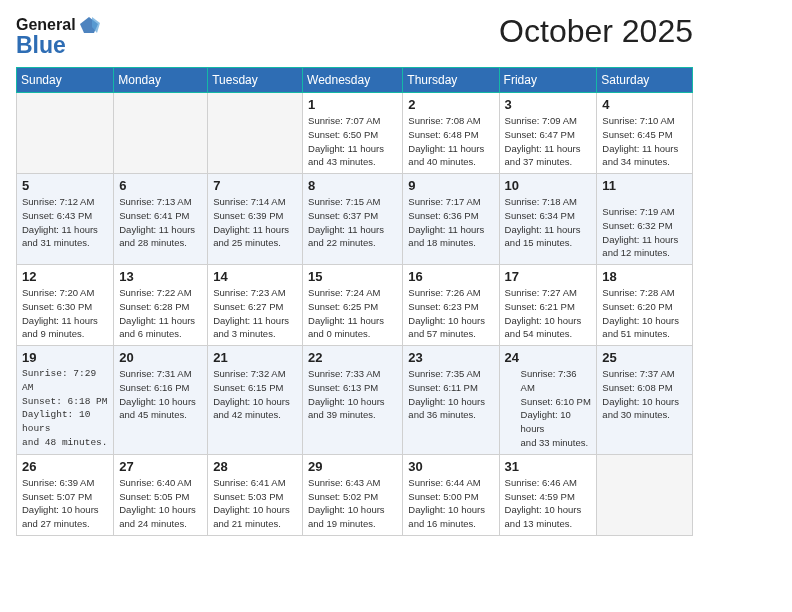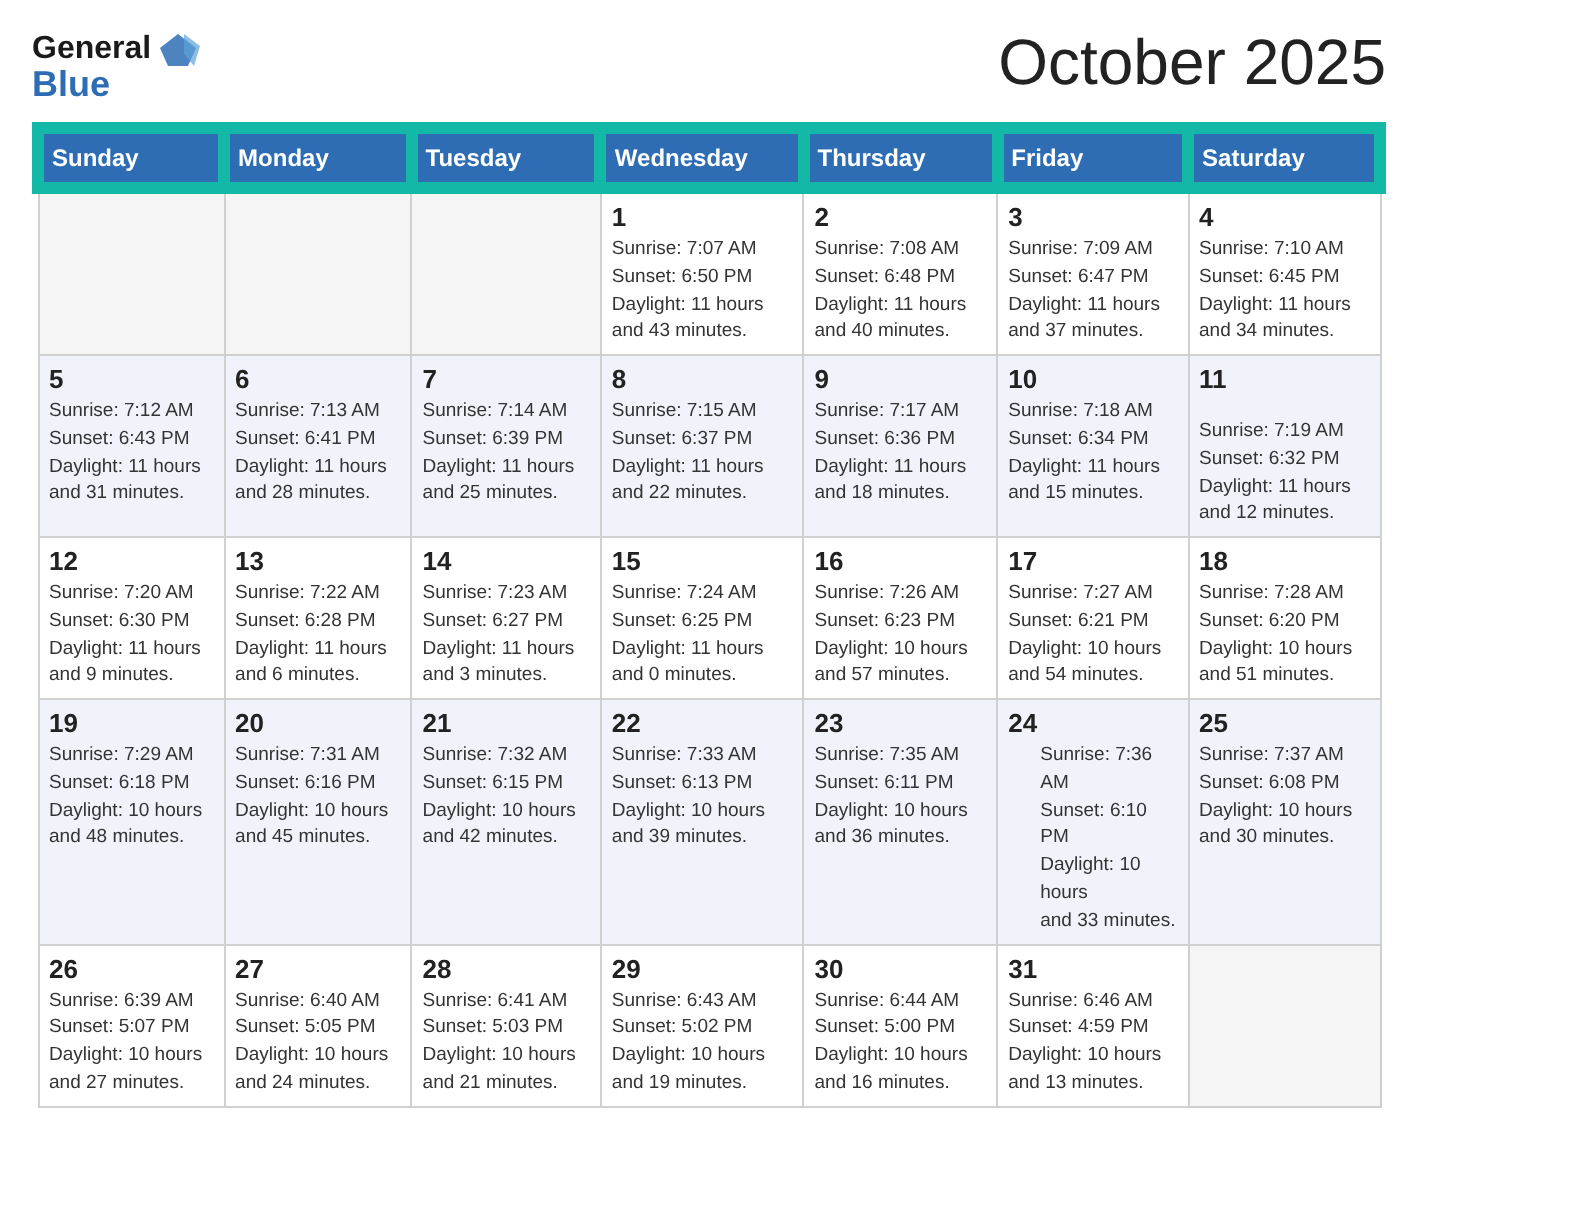--- a/index.html
+++ b/index.html
@@ -55,24 +55,24 @@
     }
     .calendar {
       width: 100%;
       border-collapse: collapse;
       border: 1px solid #ccc;
     }
     .calendar th {
       background: #2e6db4;
       color: #fff;
       font-size: 12px;
-      font-weight: bold;
+      font-weight: normal;
       padding: 5px 4px;
       text-align: left;
-      border: 6px solid #14b8a6;
+      border: 1px solid #14b8a6;
     }
     .calendar td {
       vertical-align: top;
       border: 1px solid #d0d0d0;
       padding: 4px 5px;
       width: 113px;
       height: 80px;
       background: #fff;
     }
     .calendar td.empty {
@@ -100,21 +100,21 @@
   <div class="header">
     <div class="logo">
       <div>
         <div style="display:flex;align-items:center;">
           <span class="logo-general">General</span>
           <svg class="logo-icon" viewBox="0 0 22 22">
             <polygon points="11,3 20,10 16,19 6,19 2,10" fill="#2e6db4" opacity="0.85"></polygon>
             <polygon points="14,3 22,9 19,19 14,13" fill="#5ba3d9" opacity="0.7"></polygon>
           </svg>
         </div>
-        <div class="logo-blue" style="font-size:18px;font-weight:bold;color:#2e6db4;margin-top:-4px;">Blue</div>
+        <div class="logo-blue" style="font-size:23px;font-weight:bold;color:#2e6db4;margin-top:-4px;">Blue</div>
       </div>
     </div>
     <div class="title-block">
       <div class="month-title">October 2025</div>
     </div>
   </div>
 
   <table class="calendar">
     <thead>
       <tr>
@@ -259,21 +259,21 @@
             <div class="day-number">18</div>
             <div class="day-info" style="white-space: pre-line;">Sunrise: 7:28 AM
 Sunset: 6:20 PM
 Daylight: 10 hours
 and 51 minutes.</div>
           </td>
         </tr>
         <tr class="alt-row">
           <td>
             <div class="day-number">19</div>
-            <div class="day-info" style="white-space: pre-line;">Sunrise: 7:29 AM
+            <div class="day-info" style="white-space: pre-line; font-family: Liberation Mono, monospace;">Sunrise: 7:29 AM
 Sunset: 6:18 PM
 Daylight: 10 hours
 and 48 minutes.</div>
           </td>
           <td>
             <div class="day-number">20</div>
             <div class="day-info" style="white-space: pre-line;">Sunrise: 7:31 AM
 Sunset: 6:16 PM
 Daylight: 10 hours
 and 45 minutes.</div>

